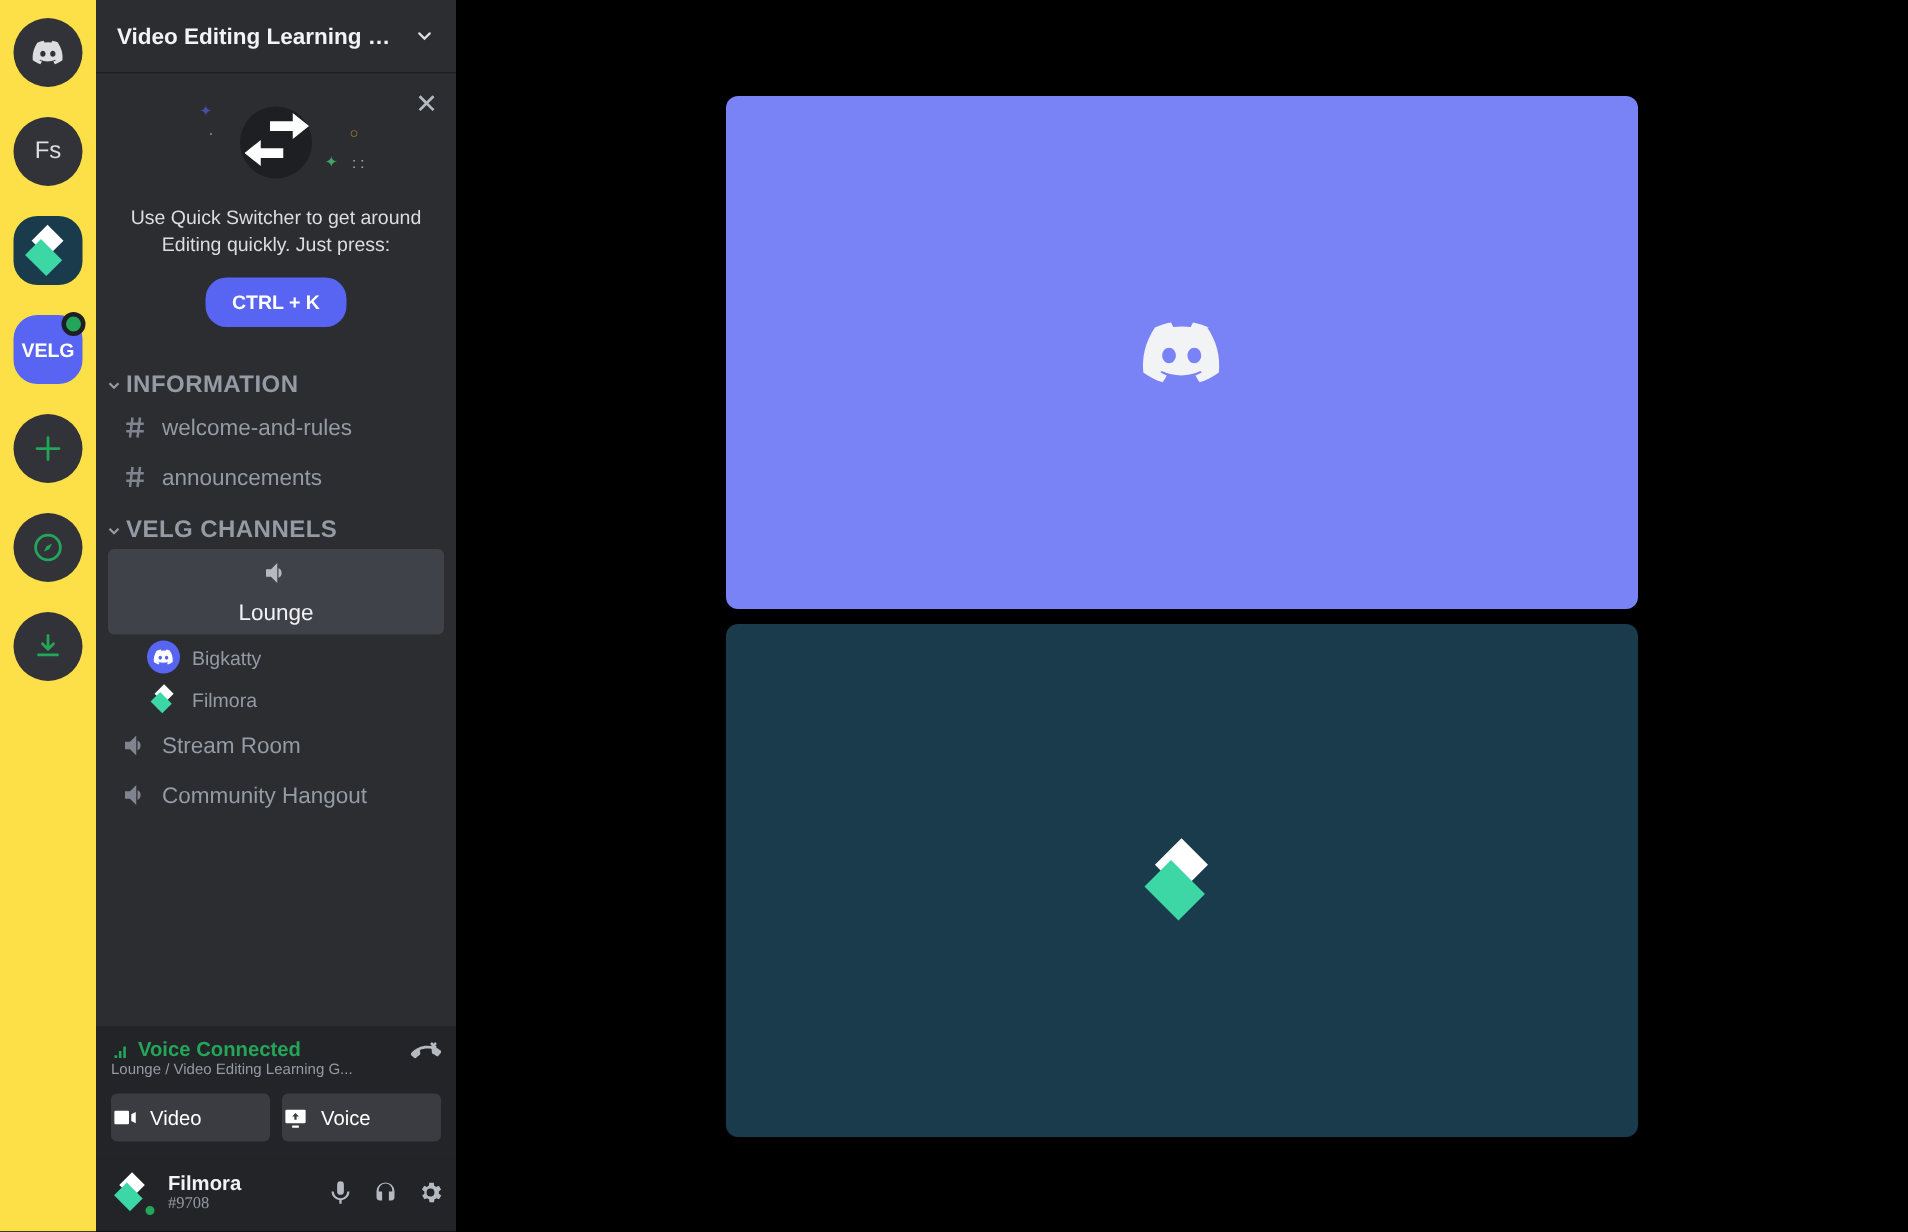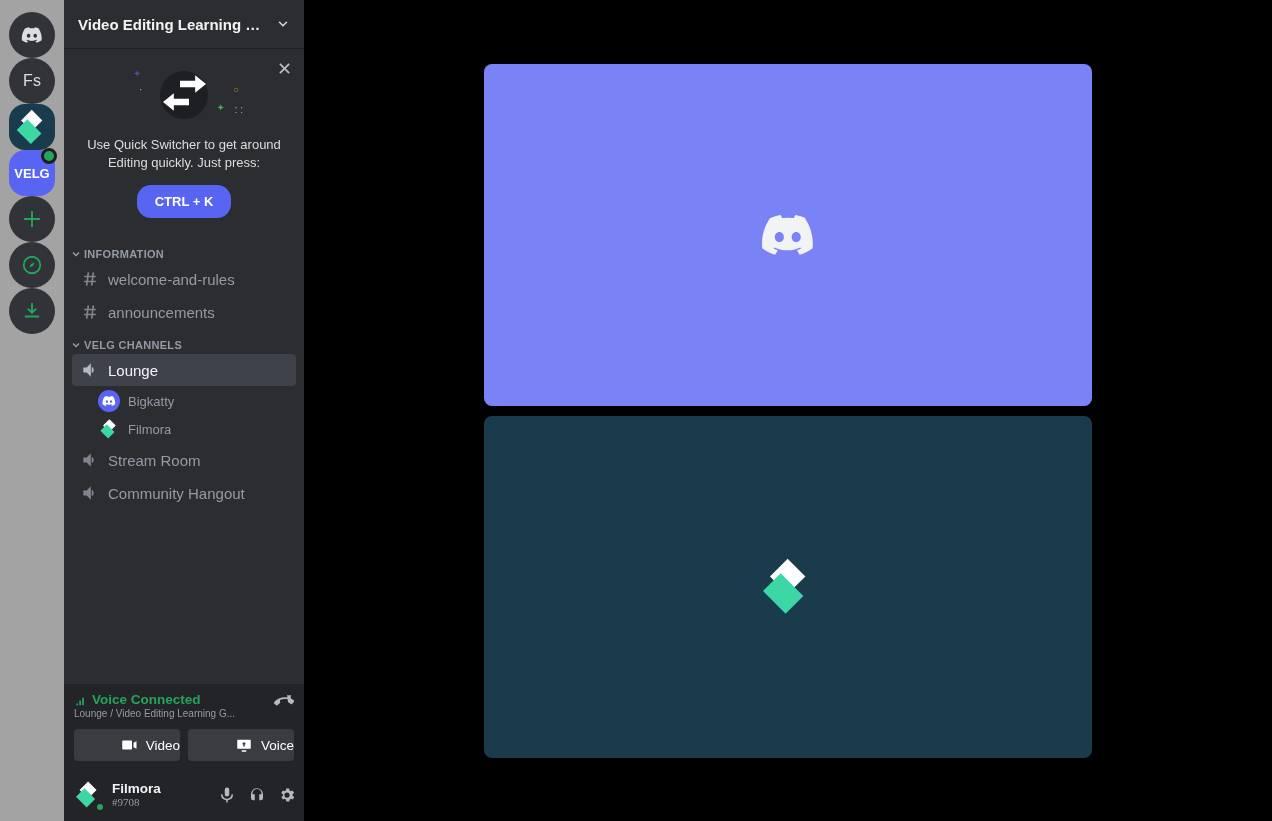--- a/index.html
+++ b/index.html
@@ -1,18 +1,18 @@
 <!DOCTYPE html>
 <html><head>
 <meta charset="utf-8">
 <style>
   * { margin:0; padding:0; box-sizing:border-box; font-family:"gg sans","Helvetica Neue",Helvetica,Arial,sans-serif; }
   body { width:1272px; height:821px; background:#000; color:#dcddde; overflow:hidden; display:flex; }
   
-  .rail { width:64px; height:100%; background:#a3a3a3; display:flex; flex-direction:column; align-items:center; padding-top:12px; gap:0; }
+  .rail { width:64px; height:100%; background:#fde047; display:flex; flex-direction:column; align-items:center; padding-top:12px; gap:20px; }
   .rail-item { width:46px; height:46px; border-radius:50%; background:#313338; display:flex; align-items:center; justify-content:center; cursor:pointer; position:relative; }
   .rail-item.squircle { border-radius:16px; }
   .rail-item.velg { background:#5865f2; font-weight:600; font-size:13px; color:#fff; }
   .fs-txt { font-size:16px; color:#dcddde; }
   .rail svg { width:22px; height:22px; }
   .online-dot { position:absolute; top:-2px; right:-2px; width:16px; height:16px; border-radius:50%; background:#23a55a; border:3px solid #1e1f22; }
   
   .sidebar { width:240px; height:100%; background:#2b2d31; display:flex; flex-direction:column; }
   .server-header { height:48px; padding:0 14px; display:flex; align-items:center; justify-content:space-between; box-shadow:0 1px 0 rgba(0,0,0,.3); cursor:pointer; }
   .server-header span { font-size:15px; font-weight:600; color:#f2f3f5; white-space:nowrap; overflow:hidden; text-overflow:ellipsis; max-width:190px; }
@@ -21,37 +21,37 @@
   .qs-close { position:absolute; top:10px; right:12px; cursor:pointer; color:#b5bac1; font-size:18px; }
   .qs-art { width:70px; height:62px; margin:0 auto 10px; position:relative; }
   .qs-circ { position:absolute; width:48px; height:48px; border-radius:50%; background:#1e1f22; left:11px; top:7px; }
   .qs-arrow1 { position:absolute; left:31px; top:11px; }
   .qs-arrow2 { position:absolute; left:14px; top:29px; }
   .spark { position:absolute; font-size:10px; opacity:.6; }
   .s1{left:-16px;top:4px;color:#5865f2} .s2{left:-10px;top:20px;color:#fff}
   .s3{right:-20px;top:20px;color:#f0b232} .s4{right:-6px;top:38px;color:#57f287} .s5{right:-24px;top:40px;color:#fff}
   .qs-text { font-size:13px; color:#dcddde; line-height:1.35; margin-bottom:14px; }
   .qs-btn { display:inline-block; background:#5865f2; color:#fff; padding:9px 18px; border-radius:14px; font-size:13px; font-weight:600; cursor:pointer; }
-  .cat { display:flex; align-items:center; gap:2px; padding:10px 8px 2px 6px; font-size:11px; font-weight:600; letter-spacing:.3px; color:#949ba4; cursor:pointer; }
+  .cat { display:flex; align-items:center; gap:2px; padding:10px 8px 2px 6px; font-size:16px; font-weight:600; letter-spacing:.3px; color:#949ba4; cursor:pointer; }
   .cat svg{width:12px;height:12px}
   .chan { display:flex; align-items:center; gap:8px; padding:6px 8px; margin:1px 8px; border-radius:4px; color:#949ba4; cursor:pointer; font-size:15px; }
-  .chan.sel { background:#404249; color:#f2f3f5; }
+  .chan.sel { background:#404249; color:#f2f3f5;flex-direction:column; }
   .chan svg { width:20px; height:20px; flex:none; color:#80848e; }
   .chan.sel svg { color:#b5bac1; }
   .member { display:flex; align-items:center; gap:8px; padding:3px 8px 3px 34px; color:#949ba4; font-size:13px; cursor:pointer; }
   .member .av { width:22px; height:22px; border-radius:50%; background:#5865f2; display:flex; align-items:center; justify-content:center; flex:none; }
   .member .av svg{width:14px;height:14px;color:#fff}
   .member .av.fil { background:transparent; }
   
   .voice { background:#232428; padding:8px 10px; }
   .voice-top { display:flex; justify-content:space-between; align-items:flex-start; }
   .vc-status { color:#23a55a; font-size:13.5px; font-weight:600; display:flex; align-items:center; gap:4px; }
   .vc-path { font-size:10px; color:#949ba4; margin-top:1px; }
   .vc-btns { display:flex; gap:8px; margin-top:10px; }
-  .vc-btn { flex:1; background:#3a3c41; border-radius:4px; height:32px; display:flex; align-items:center; justify-content:flex-end; gap:8px; font-size:13.5px; color:#fff; cursor:pointer; }
+  .vc-btn { flex:1; background:#3a3c41; border-radius:4px; height:32px; display:flex; align-items:center; justify-content:flex-start; gap:8px; font-size:13.5px; color:#fff; cursor:pointer; }
   .vc-btn svg{width:18px;height:18px}
   .disc-icon{cursor:pointer;color:#b5bac1}
   
   .userbar { height:52px; background:#232428; display:flex; align-items:center; padding:0 8px; gap:8px; }
   .ub-av { width:32px; height:32px; position:relative; }
   .ub-av .core { width:32px; height:32px; border-radius:50%; display:flex; align-items:center; justify-content:center; }
   .ub-status { position:absolute; right:-2px; bottom:-2px; width:12px; height:12px; border-radius:50%; background:#23a55a; border:3px solid #232428; }
   .ub-txt { flex:1; line-height:1.1; }
   .ub-name { font-size:13.5px; font-weight:600; color:#f2f3f5; }
   .ub-tag { font-size:11px; color:#949ba4;font-family:Liberation Serif, serif; }

